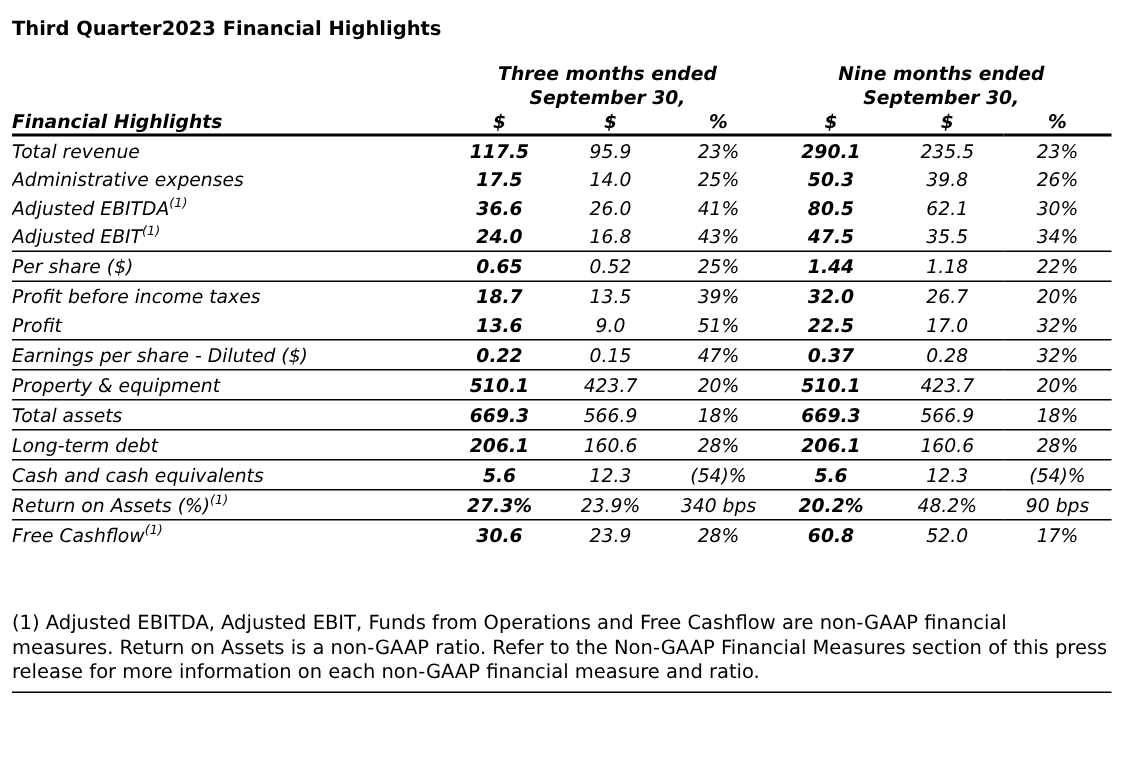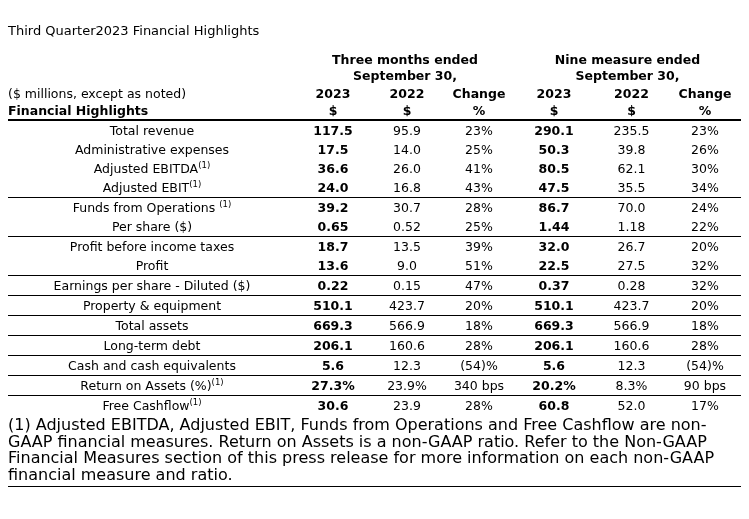--- a/index.html
+++ b/index.html
@@ -13,30 +13,31 @@
   body {
     width: 749px;
     height: 519px;
     overflow: hidden;
   }
   .page {
     padding: 6px 8px 0 8px;
   }
   .page-title {
     font-size: 13px;
-    font-weight: normal;
-    margin: 17px 0 0 0;
+    font-weight: bold;
+    margin: 6px 0 0 0;
     white-space: nowrap;
   }
   table.fin-table {
     border-collapse: collapse;
     table-layout: fixed;
     width: 733px;
     margin-top: 12px;
     font-size: 12.5px;
+    font-style: italic;
   }
   table.fin-table th,
   table.fin-table td {
     padding: 0;
     vertical-align: bottom;
     overflow: hidden;
     white-space: nowrap;
   }
   thead th { font-weight: bold; text-align: center; }
   tr.group-row th {
@@ -59,34 +60,35 @@
   }
   th.unit-note {
     font-weight: normal;
   }
   tbody td {
     height: 19px;
     line-height: 19px;
     vertical-align: middle;
     text-align: center;
   }
-  tbody td.label { text-align: center; }
+  tbody td.label { text-align: left; }
   tbody td.bold { font-weight: bold; text-align: center; }
   tbody tr.rule td { border-bottom: 1px solid #000; }
   sup {
     font-size: 8.5px;
     line-height: 0;
     vertical-align: super;
   }
   .footnote {
     width: 733px;
-    font-size: 16px;
+    font-size: 13px;
     line-height: 16.5px;
     padding: 2px 0 3px 0;
     border-bottom: 1px solid #000;
+    margin-top: 40px;
   }
 </style>
 </head>
 <body>
 
 <div class="page">
 
   <h1 class="page-title">Third Quarter2023 Financial Highlights</h1>
 
   <table class="fin-table">
@@ -100,32 +102,23 @@
       <col style="width:72px">
     </colgroup>
     <thead>
       <tr class="group-row">
         <th class="left-col"></th>
         <th colspan="3">
           <span>Three months ended</span><br>
           <span>September 30,</span>
         </th>
         <th colspan="3">
-          <span>Nine measure ended</span><br>
+          <span>Nine months ended</span><br>
           <span>September 30,</span>
         </th>
-      </tr>
-      <tr class="year-row">
-        <th class="left-col unit-note">($ millions, except as noted)</th>
-        <th>2023</th>
-        <th>2022</th>
-        <th>Change</th>
-        <th>2023</th>
-        <th>2022</th>
-        <th>Change</th>
       </tr>
       <tr class="unit-row">
         <th class="left-col">Financial Highlights</th>
         <th>$</th>
         <th>$</th>
         <th>%</th>
         <th>$</th>
         <th>$</th>
         <th>%</th>
       </tr>
@@ -160,29 +153,20 @@
         </tr>
         <tr class="rule">
           <td class="label">Adjusted EBIT<sup>(1)</sup></td>
           <td class="bold">24.0</td>
           <td>16.8</td>
           <td>43%</td>
           <td class="bold">47.5</td>
           <td>35.5</td>
           <td>34%</td>
         </tr>
-        <tr>
-          <td class="label">Funds from Operations <sup>(1)</sup></td>
-          <td class="bold">39.2</td>
-          <td>30.7</td>
-          <td>28%</td>
-          <td class="bold">86.7</td>
-          <td>70.0</td>
-          <td>24%</td>
-        </tr>
         <tr class="rule">
           <td class="label">Per share ($)</td>
           <td class="bold">0.65</td>
           <td>0.52</td>
           <td>25%</td>
           <td class="bold">1.44</td>
           <td>1.18</td>
           <td>22%</td>
         </tr>
         <tr>
@@ -193,21 +177,21 @@
           <td class="bold">32.0</td>
           <td>26.7</td>
           <td>20%</td>
         </tr>
         <tr class="rule">
           <td class="label">Profit</td>
           <td class="bold">13.6</td>
           <td>9.0</td>
           <td>51%</td>
           <td class="bold">22.5</td>
-          <td>27.5</td>
+          <td>17.0</td>
           <td>32%</td>
         </tr>
         <tr class="rule">
           <td class="label">Earnings per share - Diluted ($)</td>
           <td class="bold">0.22</td>
           <td>0.15</td>
           <td>47%</td>
           <td class="bold">0.37</td>
           <td>0.28</td>
           <td>32%</td>
@@ -247,21 +231,21 @@
           <td class="bold">5.6</td>
           <td>12.3</td>
           <td>(54)%</td>
         </tr>
         <tr class="rule">
           <td class="label">Return on Assets (%)<sup>(1)</sup></td>
           <td class="bold">27.3%</td>
           <td>23.9%</td>
           <td>340 bps</td>
           <td class="bold">20.2%</td>
-          <td>8.3%</td>
+          <td>48.2%</td>
           <td>90 bps</td>
         </tr>
         <tr>
           <td class="label">Free Cashflow<sup>(1)</sup></td>
           <td class="bold">30.6</td>
           <td>23.9</td>
           <td>28%</td>
           <td class="bold">60.8</td>
           <td>52.0</td>
           <td>17%</td>

